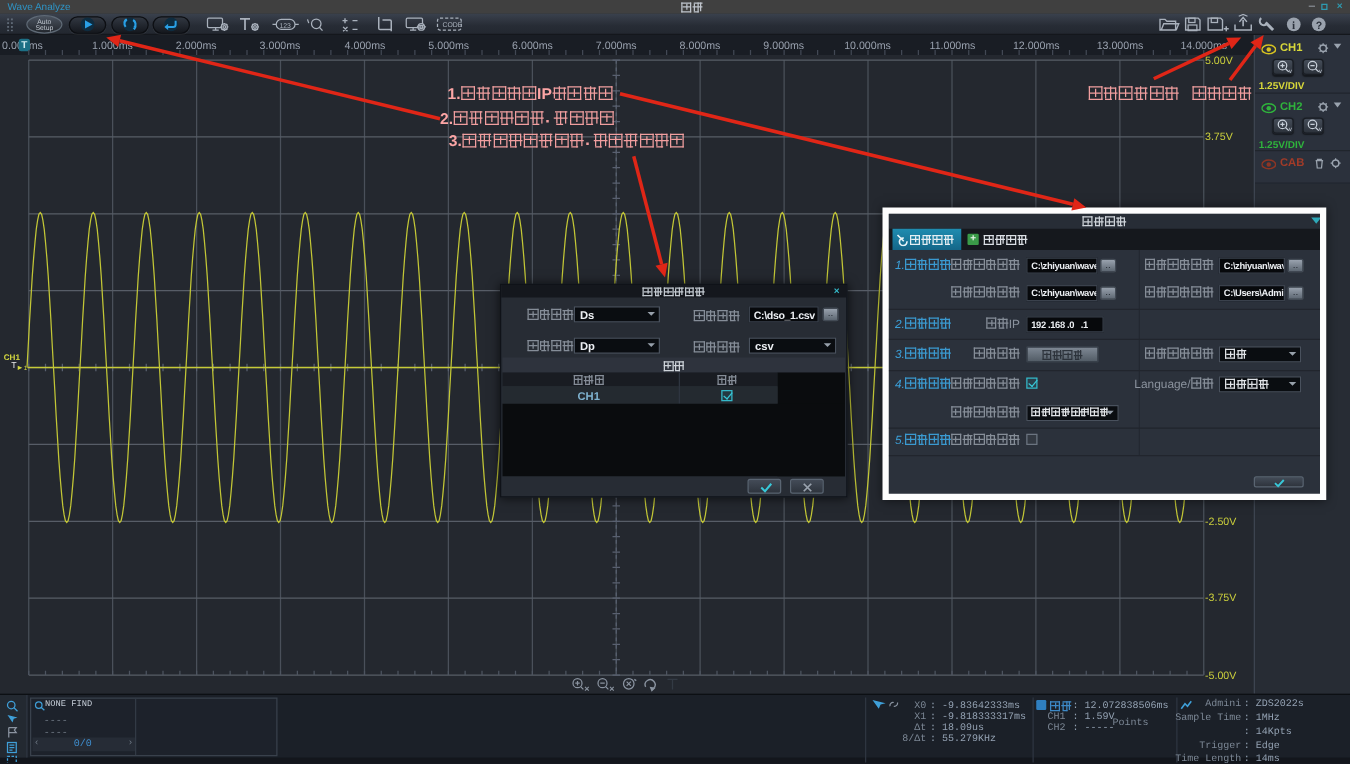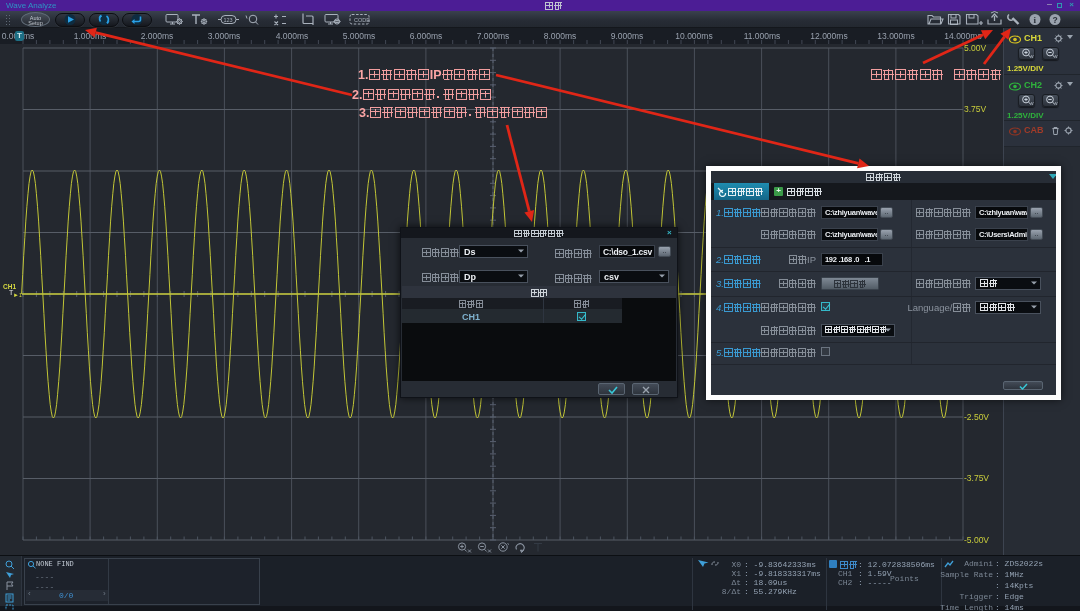--- a/index.html
+++ b/index.html
@@ -1,18 +1,18 @@
 <!DOCTYPE html>
 <html><head><meta charset="utf-8">
 <style>
 *{margin:0;padding:0;box-sizing:border-box}
 html,body{width:1080px;height:611px;overflow:hidden;background:#24282f}
 body{font-family:"Liberation Sans",sans-serif;position:relative}
 .abs{position:absolute}
-#titlebar{position:absolute;left:0;top:0;width:1080px;height:11px;background:#4c1d95}
+#titlebar{position:absolute;left:0;top:0;width:1080px;height:11px;background:#404040}
 #appname{position:absolute;left:6px;top:1px;font-size:8px;color:#2e93c4}
 #toolbar{position:absolute;left:0;top:11px;width:1080px;height:17px;background:linear-gradient(#3a414d,#272c35 60%,#232830);border-bottom:1px solid #14171c}
 .pillbtn{position:absolute;top:1.5px;height:14px;width:30px;border-radius:8px;background:linear-gradient(#313741,#15181e);border:1px solid #0c0e12;box-shadow:0 1px 0 rgba(255,255,255,.06)}
 #canvas{position:absolute;left:0;top:28px;width:1003px;height:527px;background:#24282f}
 #ruler{position:absolute;left:0;top:0;width:1003px;height:16px;background:#191d24}
 .rlab{position:absolute;top:3px;font-size:8.5px;color:#99a1ae;transform:translateX(-50%);white-space:nowrap}
 .vlab{position:absolute;font-size:8.5px;color:#c9cd3c;left:964px}
 #bottombar{position:absolute;left:0;top:555px;width:1080px;height:56px;background:#1b2028;border-top:1px solid #0c0f13}
 .brow{position:absolute;font-family:"Liberation Mono",monospace;font-size:8px;white-space:pre;color:#94a2b3}
 #sidebar{position:absolute;left:1003px;top:28px;width:77px;height:527px;background:#2b313c;border-left:1px solid #3d4450}
@@ -256,21 +256,21 @@
         <circle cx="7" cy="6" r="3"></circle>
         <path d="M9,8 L12,11"></path>
       </g>
   <path d="M4,14 l4,6 l1,-3 l3,-1 z" fill="#3f9fd8"></path>
   <path d="M5,24 v8 M5,24 h6 l-1.5,2 l1.5,2 h-6" stroke="#8a93a0" fill="none"></path>
   <rect x="4" y="36" width="7" height="8" fill="none" stroke="#3f9fd8"></rect>
       <path d="M5.5,38 h4 M5.5,40 h4 M5.5,42 h2.5" stroke="#3f9fd8"></path>
   <rect x="4" y="47" width="7" height="6" fill="none" stroke="#3f9fd8" stroke-dasharray="2,1.2"></rect>
  </svg>
  <div class="abs" style="left:0;top:0;width:22px;height:50px;background:#232931;border-right:1px solid #2e3540"></div>
- <div class="abs" style="left:24px;top:2px;width:236px;height:47px;border:1px solid #39414c;background:#1d222b">
+ <div class="abs" style="left:24px;top:2px;width:198px;height:47px;border:1px solid #39414c;background:#1d222b">
   <div class="abs" style="left:0;top:0;width:84px;height:45px;border-right:1px solid #323a45"></div>
   <svg class="abs" style="left:2px;top:1px" width="10" height="9">
         <g stroke="#3f9fd8" fill="none">
           <circle cx="4" cy="4" r="2.6"></circle>
           <path d="M5.8,5.8 L8.5,8.2"></path>
         </g>
       </svg>
   <div class="brow" style="left:11px;top:1px;color:#c2cad4;font-size:7px">NONE FIND</div>
   <div class="brow" style="left:10px;top:13px;color:#707a86">----</div>
   <div class="brow" style="left:10px;top:23px;color:#707a86">----</div>
@@ -300,21 +300,21 @@
  <div class="brow" style="left:858px;top:4px">:&nbsp;12.072838506ms</div>
  <div class="brow" style="left:838px;top:13px;color:#7c8795">CH1</div>
  <div class="brow" style="left:858px;top:13px">:&nbsp;1.59V</div>
  <div class="brow" style="left:838px;top:22px;color:#7c8795">CH2</div>
  <div class="brow" style="left:858px;top:22px">:&nbsp;-----</div>
  <svg class="abs" style="left:944px;top:4px" width="12" height="9">
         <path d="M1,7 l3,-4 l2,2 l3,-4" stroke="#3f9fd8" fill="none" stroke-width="1.3"></path>
       </svg>
  <div class="brow" style="left:890px;top:3px;width:103px;text-align:right;color:#7c8795">Admini</div>
  <div class="brow" style="left:995px;top:3px">:&nbsp;ZDS2022s</div>
- <div class="brow" style="left:890px;top:14px;width:103px;text-align:right;color:#7c8795">Sample Rate</div>
+ <div class="brow" style="left:890px;top:14px;width:103px;text-align:right;color:#7c8795">Sample Time</div>
  <div class="brow" style="left:995px;top:14px">:&nbsp;1MHz</div>
  <div class="brow" style="left:890px;top:18px;width:103px;color:#7c8795">Points</div>
  <div class="brow" style="left:995px;top:25px">:&nbsp;14Kpts</div>
  <div class="brow" style="left:890px;top:36px;width:103px;text-align:right;color:#7c8795">Trigger</div>
  <div class="brow" style="left:995px;top:36px">:&nbsp;Edge</div>
  <div class="brow" style="left:890px;top:47px;width:103px;text-align:right;color:#7c8795">Time Length</div>
  <div class="brow" style="left:995px;top:47px">:&nbsp;14ms</div>
 </path></div>
 <div id="dexport">
  <div class="abs" style="left:0;top:0;width:276px;height:10px;background:#14171d"></div>

